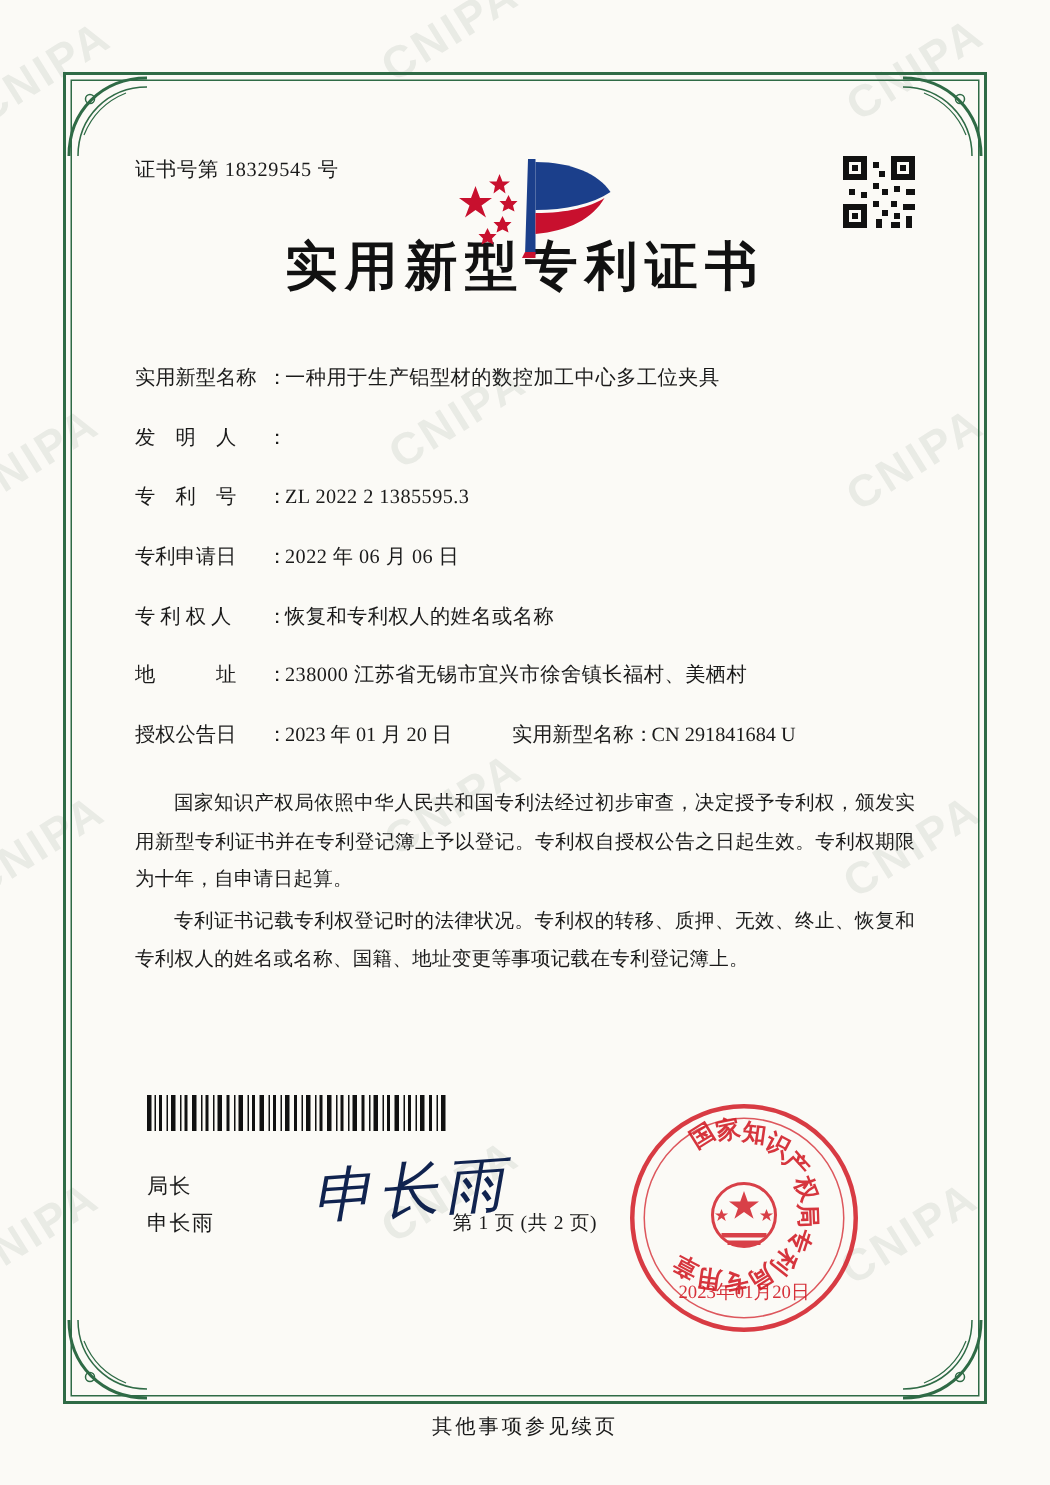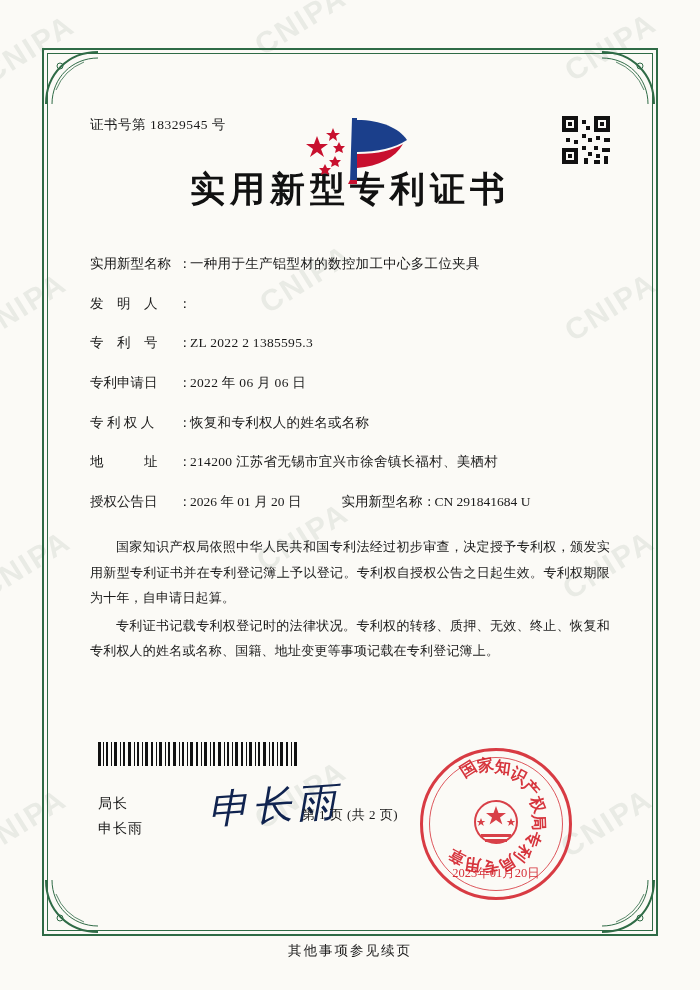--- a/index.html
+++ b/index.html
@@ -68,21 +68,21 @@
     pointer-events: none;
   }
   .corner.tl { left: 44px;  top: 50px; }
   .corner.tr { left: 600px; top: 50px; transform: scaleX(-1); }
   .corner.bl { left: 44px;  top: 878px; transform: scaleY(-1); }
   .corner.br { left: 600px; top: 878px; transform: scale(-1,-1); }
 
   
   #content {
     position: absolute;
-    left: 90px; top: 100px;
+    left: 90px; top: 88px;
     width: 520px;
     height: 790px;
   }
 
   
   #cert-no {
     font-size: 13.5px;
     letter-spacing: 0.5px;
     color: #1a1a1a;
     margin-top: 16px;
@@ -381,27 +381,27 @@
 
       <div class="field-row">
         <span class="field-label">专 利 权 人</span>
         <span class="field-colon">：</span>
         <span class="field-value">恢复和专利权人的姓名或名称</span>
       </div>
 
       <div class="field-row">
         <span class="field-label">地　　　址</span>
         <span class="field-colon">：</span>
-        <span class="field-value">214200 江苏省无锡市宜兴市徐舍镇长福村、美栖村</span>
+        <span class="field-value">238000 江苏省无锡市宜兴市徐舍镇长福村、美栖村</span>
       </div>
 
       <div class="field-row split">
         <span class="field-label">授权公告日</span>
         <span class="field-colon">：</span>
-        <span>2026 年 01 月 20 日</span>
+        <span>2023 年 01 月 20 日</span>
         <span class="second-label">实用新型名称</span>
         <span class="field-colon">：</span>
         <span>CN 291841684 U</span>
       </div>
 
     </div>
 
     <div id="paras">
       <p>国家知识产权局依照中华人民共和国专利法经过初步审查，决定授予专利权，颁发实用新型专利证书并在专利登记簿上予以登记。专利权自授权公告之日起生效。专利权期限为十年，自申请日起算。</p>
       <p>专利证书记载专利权登记时的法律状况。专利权的转移、质押、无效、终止、恢复和专利权人的姓名或名称、国籍、地址变更等事项记载在专利登记簿上。</p>

